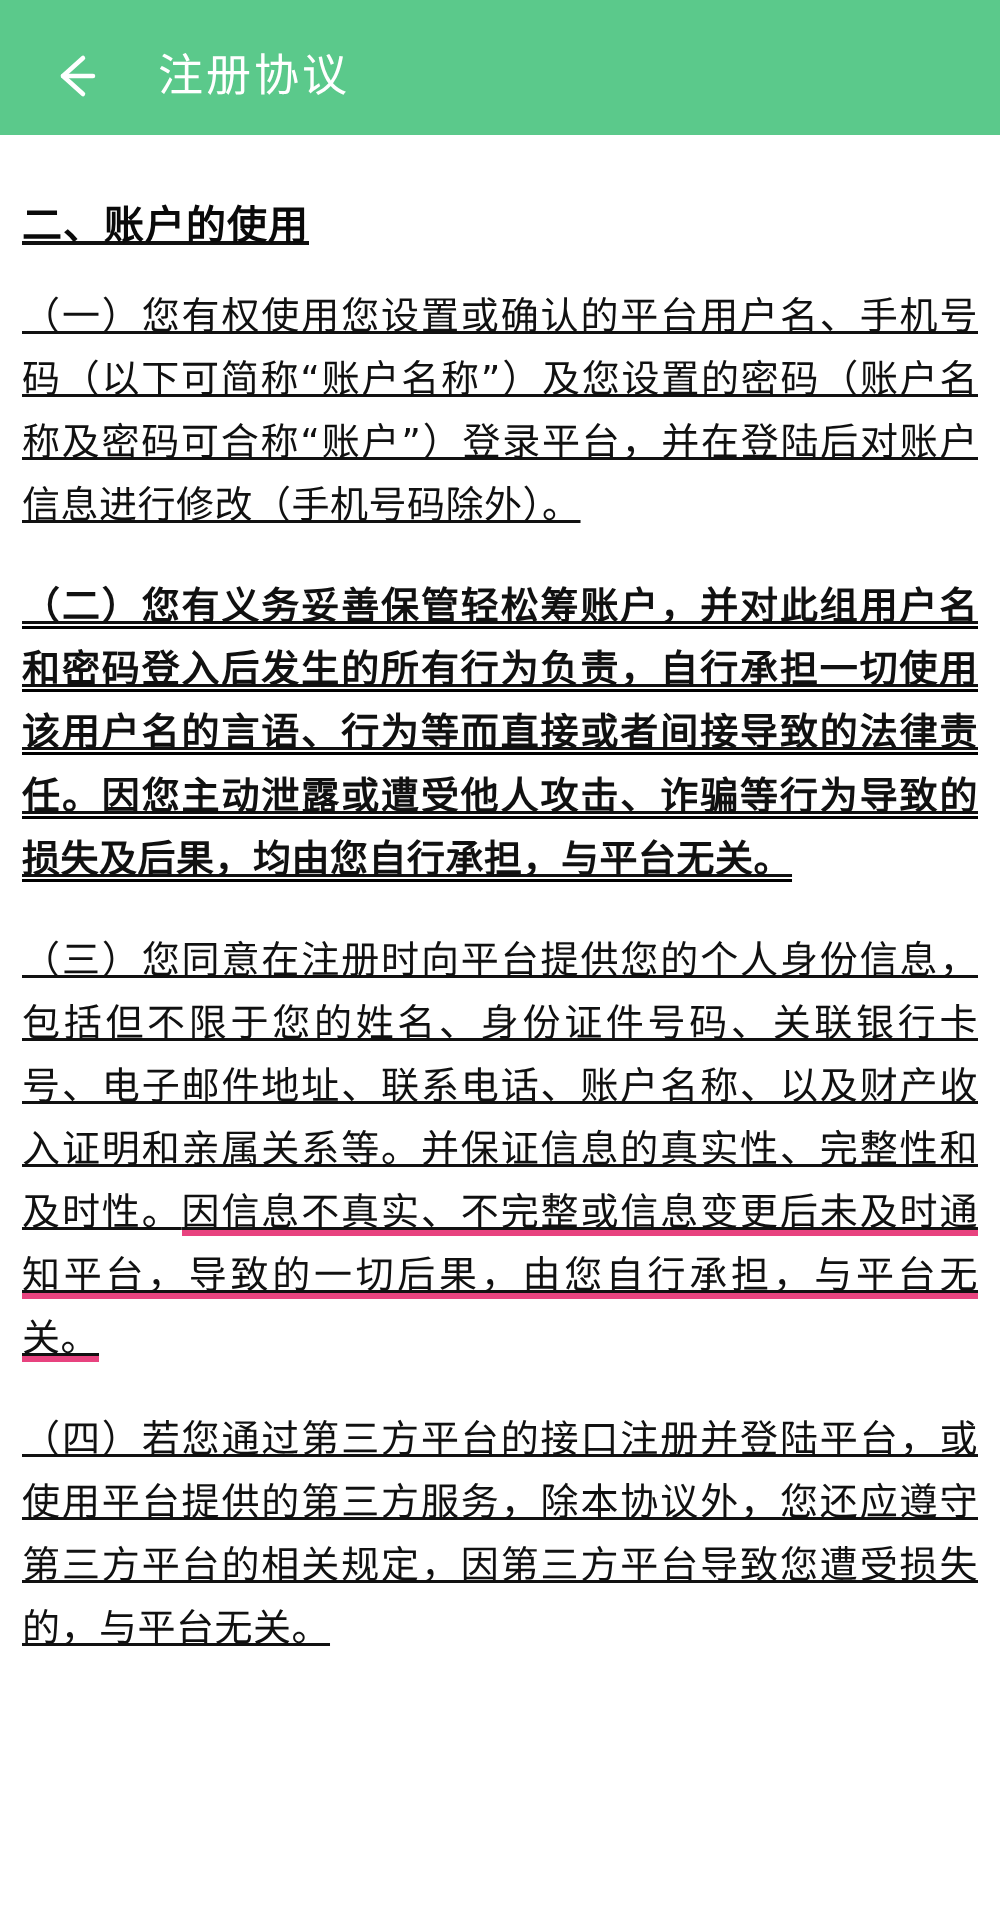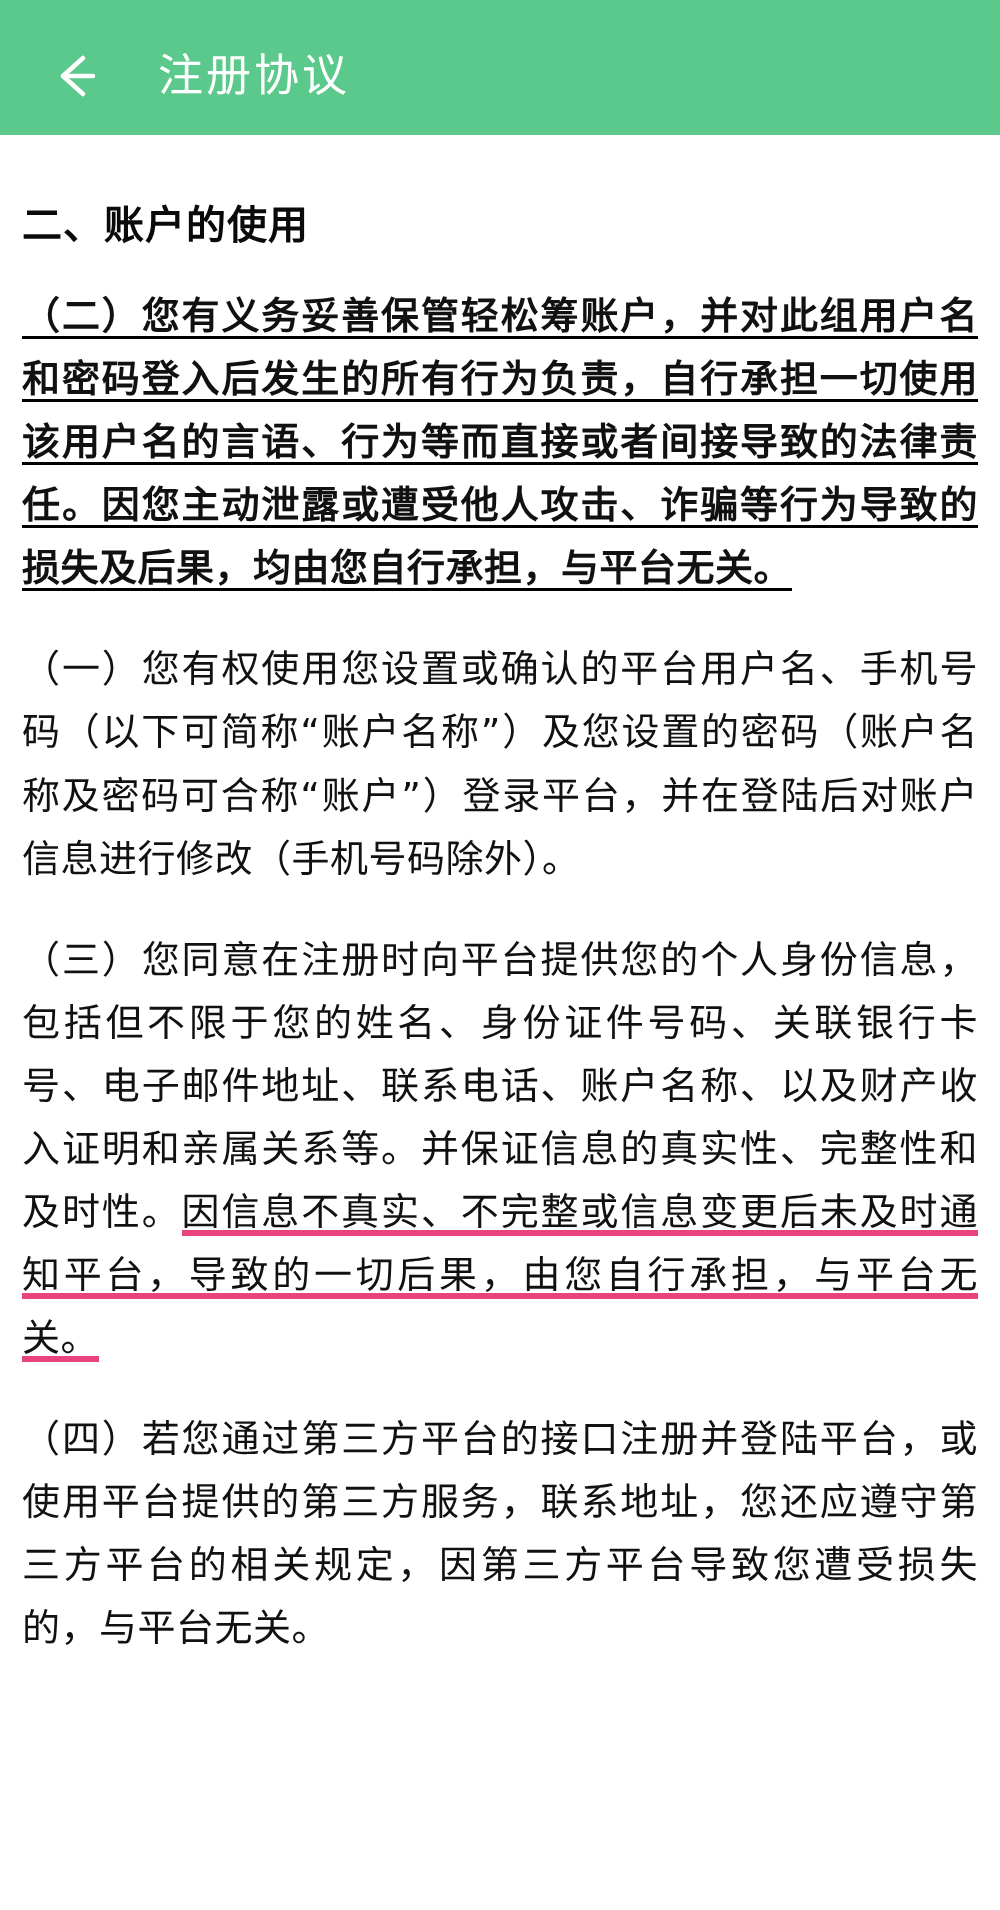--- a/index.html
+++ b/index.html
@@ -42,20 +42,21 @@
     font-weight: 400;
     letter-spacing: 3px;
     line-height: 1;
     white-space: nowrap;
   }
 
   
   .content {
     padding: 40px 22px 40px 22px;
     box-sizing: border-box;
+    text-decoration: underline;
   }
 
   .section-title {
     font-size: 40px;
     font-weight: bold;
     color: #0a0a0a;
     margin: 18px 0 34px 0;
     letter-spacing: 1px;
   }
 
@@ -95,21 +96,21 @@
       </svg>
     </span>
   </div>
   <div class="appbar-title">注册协议</div>
 </div>
 
 <div class="content">
 
   <h2 class="section-title">二、账户的使用</h2>
 
+  <p class="para">（一）您有权使用您设置或确认的平台用户名、手机号码（以下可简称“账户名称”）及您设置的密码（账户名称及密码可合称“账户”）登录平台，并在登陆后对账户信息进行修改（手机号码除外）。</p>
+
   <p class="para bold-underline">（二）您有义务妥善保管轻松筹账户，并对此组用户名和密码登入后发生的所有行为负责，自行承担一切使用该用户名的言语、行为等而直接或者间接导致的法律责任。因您主动泄露或遭受他人攻击、诈骗等行为导致的损失及后果，均由您自行承担，与平台无关。</p>
-
-  <p class="para">（一）您有权使用您设置或确认的平台用户名、手机号码（以下可简称“账户名称”）及您设置的密码（账户名称及密码可合称“账户”）登录平台，并在登陆后对账户信息进行修改（手机号码除外）。</p>
 
   <p class="para"><span>（三）您同意在注册时向平台提供您的个人身份信息，包括但不限于您的姓名、身份证件号码、关联银行卡号、电子邮件地址、联系电话、账户名称、以及财产收入证明和亲属关系等。并保证信息的真实性、完整性和及时性。</span><span class="pink-mark">因信息不真实、不完整或信息变更后未及时通知平台，导致的一切后果，由您自行承担，与平台无关。</span></p>
 
-  <p class="para">（四）若您通过第三方平台的接口注册并登陆平台，或使用平台提供的第三方服务，联系地址，您还应遵守第三方平台的相关规定，因第三方平台导致您遭受损失的，与平台无关。</p>
+  <p class="para">（四）若您通过第三方平台的接口注册并登陆平台，或使用平台提供的第三方服务，除本协议外，您还应遵守第三方平台的相关规定，因第三方平台导致您遭受损失的，与平台无关。</p>
 
 </div>
 
 </body></html>

